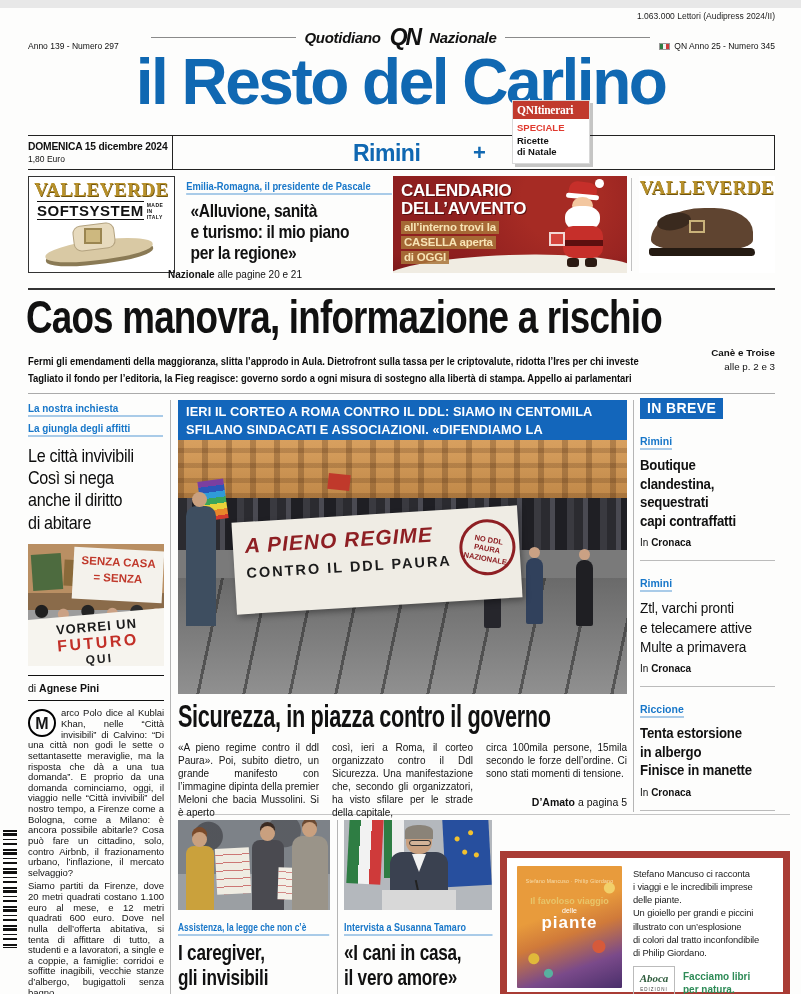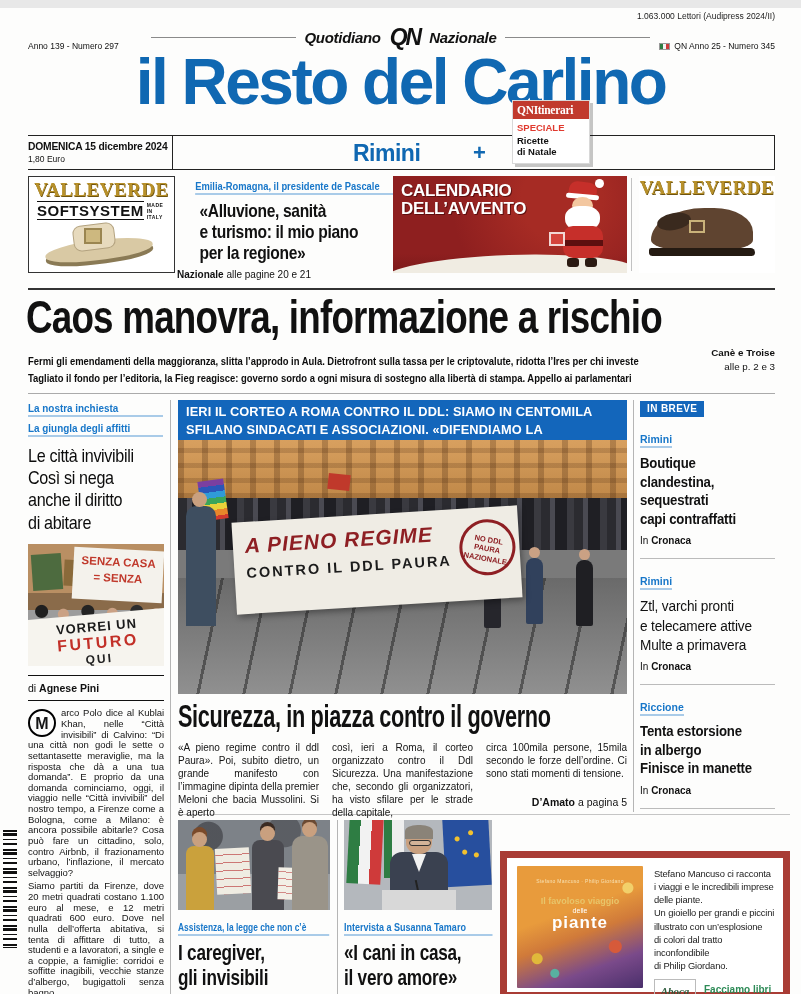--- a/index.html
+++ b/index.html
@@ -54,21 +54,21 @@
   .vv-softrow { display:flex; align-items:flex-start; margin:0 8px; gap:3px; }
   .vv-soft { font-size:15px; font-weight:700; letter-spacing:0.5px; border-top:1.5px solid #111; border-bottom:1.5px solid #111; }
   .vv-made { font-size:5px; font-weight:700; letter-spacing:0.5px; margin-top:1px; }
   .vv-shoe { position:relative; height:48px; }
   .vv-fb { position:absolute; left:16px; top:20px; width:108px; height:20px; background:#d9c9a4;
     border-radius:50% 50% 45% 45%; transform:rotate(-7deg); box-shadow:0 4px 0 #8a7a55; }
   .vv-strap { position:absolute; left:44px; top:4px; width:42px; height:26px; background:#e7dabd;
     border:1px solid #b3a27f; border-radius:8px; transform:rotate(-7deg); }
   .vv-buckle { position:absolute; left:55px; top:8px; width:18px; height:16px; background:#cdb87f; border:2px solid #9a8550; }
 
-  .pascale { left:177px; top:168px; width:204px; }
+  .pascale { left:168px; top:168px; width:204px; }
   .kicker-link { display:inline-block; font-weight:800; color:#1877c9; border-bottom:2px solid #a9cbe8; padding-bottom:1px; }
   .pascale .kicker-link { font-size:11px; width:242px; transform:scaleX(0.85); }
   .pascale-hl { margin-top:6px; font-size:19px; font-weight:900; line-height:1.1; letter-spacing:-0.4px;
     width:250px; transform:scaleX(0.82); }
   .pascale-by { margin-top:5px; font-size:10px; }
 
   .ad-calendar { left:393px; top:168px; width:234px; height:97px; overflow:hidden; color:#fff;
     background:radial-gradient(circle at 72% 25%, #a62b24 0 22%, rgba(0,0,0,0) 60%),
                linear-gradient(180deg,#8e1f1f 0 80%, #7c1a1a 100%); }
   .cal-snow { position:absolute; bottom:-24px; left:-12px; right:-12px; height:42px; background:#f0ece2;
@@ -181,21 +181,21 @@
   .photog::before { content:""; position:absolute; left:6px; top:-14px; width:15px; height:15px; background:#c9a07f; border-radius:50%; }
 
   .c-headline { left:178px; top:691px; width:642px; font-size:31px; font-weight:900; letter-spacing:-0.5px;
     transform:scaleX(0.7); transform-origin:left top; }
   .c-cols { left:178px; top:733px; width:449px; display:flex; gap:13px; }
   .c-col { flex:1; font-size:10px; line-height:1.3; text-align:justify; color:#141414; }
   .c-byline { left:178px; top:788px; width:449px; text-align:right; font-size:10.5px; }
 
   
   .rightcol { left:640px; top:390px; width:135px; }
-  .badge { display:inline-block; background:#1366bb; color:#fff; font-size:10px; font-weight:900;
+  .badge { display:inline-block; background:#1366bb; color:#fff; font-size:14px; font-weight:900;
     padding:2px 7px 3px; letter-spacing:0.4px; }
   .ib-item { margin-top:12px; }
   .city-link { display:inline-block; font-size:10.5px; font-weight:800; color:#1877c9; border-bottom:2px solid #a9cbe8; padding-bottom:1px; }
   .ib-title { margin-top:6px; font-size:15px; font-weight:800; line-height:1.24; letter-spacing:-0.2px;
     width:153px; transform:scaleX(0.88); transform-origin:left top; }
   .ib-title.light { font-weight:400; font-size:15.5px; }
   .ib-section { margin-top:7px; font-size:10px; }
   .ib-sep { margin-top:12px; height:1px; background:#bbb; }
 
   
@@ -237,21 +237,21 @@
   .tam-body { position:absolute; left:46px; top:32px; width:58px; height:42px; background:#3a4150; border-radius:12px 12px 0 0; }
   .tam-shirt { position:absolute; left:68px; top:34px; width:14px; height:18px; background:#f2f2f2;
     clip-path:polygon(0 0, 100% 0, 50% 100%); }
   .podium { position:absolute; left:38px; bottom:0; width:74px; height:20px; background:#d8d8d8; }
   .mic { position:absolute; left:72px; bottom:18px; width:2px; height:12px; background:#222; transform:rotate(-12deg); }
   .box-tamaro .kicker-link { font-size:10px; width:165px; transform:scaleX(0.9); transform-origin:left top; }
 
   
   .ad-aboca { left:500px; top:843px; width:290px; height:148px; background:#fff;
     border:7px solid #a93c35; display:flex; padding:6px; }
-  .book { width:126px; height:122px; margin:2px 4px 0 4px; position:relative; overflow:hidden; border-radius:1px;
+  .book { width:105px; height:122px; margin:2px 4px 0 4px; position:relative; overflow:hidden; border-radius:1px;
     background:
       radial-gradient(circle at 16% 76%, #e0b93a 0 5px, rgba(0,0,0,0) 6px),
       radial-gradient(circle at 78% 66%, #d65a3a 0 6px, rgba(0,0,0,0) 7px),
       radial-gradient(circle at 30% 88%, #58b0a0 0 4px, rgba(0,0,0,0) 5px),
       radial-gradient(circle at 88% 18%, #f2d06a 0 5px, rgba(0,0,0,0) 6px),
       linear-gradient(160deg,#e89b3c 0 38%, #d07a3a 55%, #7a4a8a 78%, #4a2f6b 100%); }
   .b-auth { font-size:5px; color:#f7e0b0; text-align:center; margin-top:12px; letter-spacing:0.3px; }
   .b-t1 { font-size:9px; font-weight:800; color:#e8c56a; text-align:center; margin-top:12px; }
   .b-small { font-size:7px; color:#fff; text-align:center; margin-top:1px; }
   .b-big { font-size:17px; font-weight:800; color:#fff; text-align:center; letter-spacing:1px; margin-top:-1px; }
@@ -329,20 +329,25 @@
     <div class="pascale-hl pre">«Alluvione, sanità
 e turismo: il mio piano
 per la regione»</div>
     <div class="pascale-by"><b>Nazionale</b><span> alle pagine 20 e 21</span></div>
   </div>
 
   <div class="abs ad-calendar">
     <div class="cal-snow"></div>
     <div class="cal-title pre">CALENDARIO
 DELL’AVVENTO</div>
+    <div class="cal-lines">
+      <span class="cal-chip">all’interno trovi la</span>
+      <span class="cal-chip">CASELLA aperta</span>
+      <span class="cal-chip">di OGGI</span>
+    </div>
     <div class="santa">
       <div class="s-hat"></div>
       <div class="s-pom"></div>
       <div class="s-band"></div>
       <div class="s-face"></div>
       <div class="s-beard"></div>
       <div class="s-body"></div>
       <div class="s-belt"></div>
       <div class="s-gift"></div>
       <div class="s-boot"></div>

